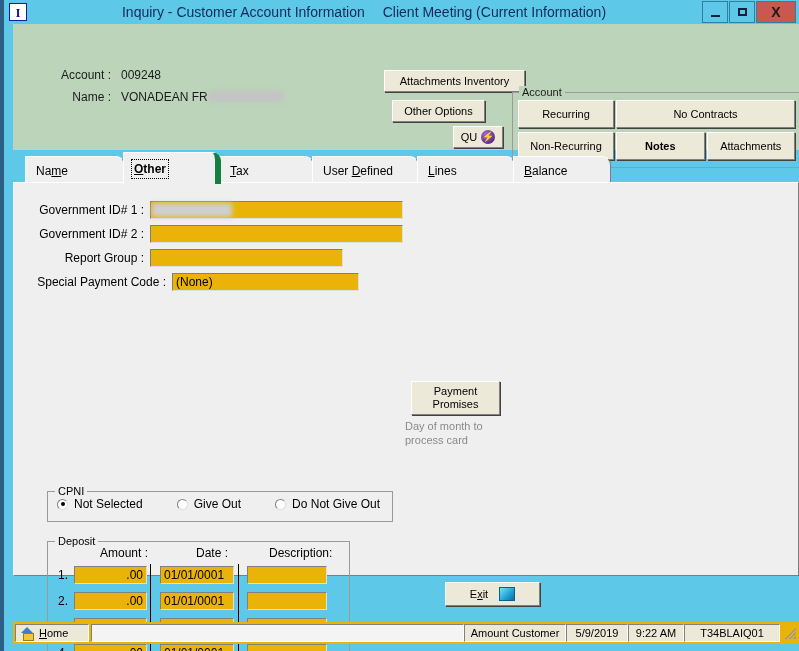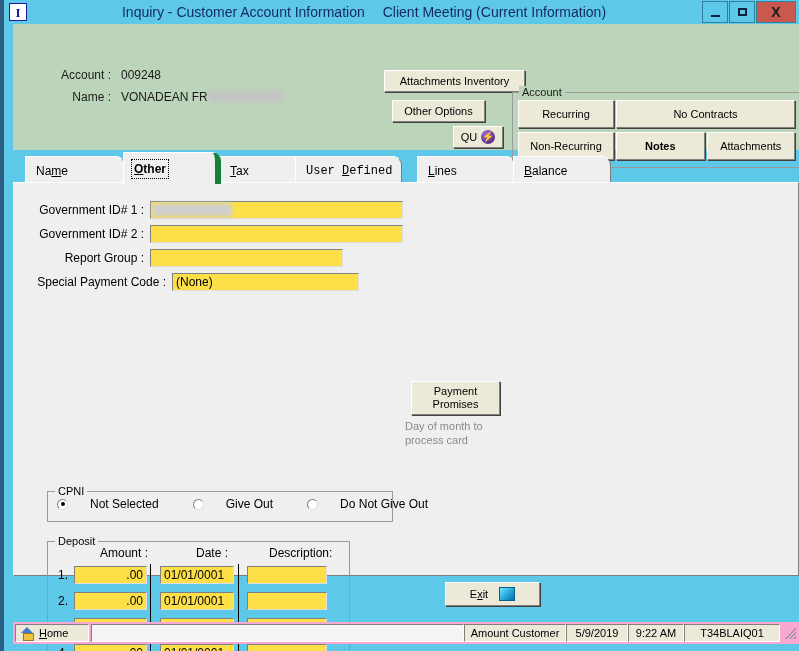--- a/index.html
+++ b/index.html
@@ -193,21 +193,21 @@
     border-bottom: 1px solid #7d7d7d;
   }
 
   
   .field-row {
     position: absolute; display: flex; align-items: center;
     font-size: 12px; color: #000;
   }
   .field-label { text-align: right; white-space: nowrap; }
   .tinput {
-    background: #fde047;
+    background: #eab308;
     border-top: 1px solid #808080;
     border-left: 1px solid #808080;
     border-right: 1px solid #dfdfdf;
     border-bottom: 1px solid #dfdfdf;
     font-family: "Liberation Sans", sans-serif;
     font-size: 12px;
     color: #000;
     padding: 0 3px;
     height: 18px;
     line-height: 16px;
@@ -243,21 +243,21 @@
     background: #efefef; padding: 0 3px;
     font-size: 11px; color: #000;
   }
 
   #cpni-group { left: 33px; top: 308px; width: 346px; height: 31px; }
   #cpni-row {
     position: absolute; left: 9px; top: 5px;
     display: flex; align-items: center; gap: 34px;
     font-size: 12px;
   }
-  .radio-item { display: flex; align-items: center; gap: 22px; white-space: nowrap; }
+  .radio-item { display: flex; align-items: center; gap: 6px; white-space: nowrap; }
   .radio {
     width: 11px; height: 11px; border-radius: 50%;
     background: #ffffff;
     border-top: 1px solid #808080;
     border-left: 1px solid #808080;
     border-right: 1px solid #dfdfdf;
     border-bottom: 1px solid #dfdfdf;
     display: flex; align-items: center; justify-content: center;
   }
   .radio .dot { width: 4px; height: 4px; border-radius: 50%; background: #000; }
@@ -298,21 +298,21 @@
   #exit-icon {
     width: 16px; height: 14px;
     background: linear-gradient(135deg, #6fe6ff 0%, #1f9fd4 60%, #0c6ea0 100%);
     border: 1px solid #0b5f8a;
   }
 
   
   #status-bar {
     position: absolute; left: 9px; top: 622px;
     width: 786px; height: 22px;
-    background: #f9a8d4;
+    background: #eab308;
     display: flex; align-items: center;
     font-size: 11px;
   }
   .sb-cell {
     height: 18px;
     border-top: 1px solid #808080;
     border-left: 1px solid #808080;
     border-right: 1px solid #ffffff;
     border-bottom: 1px solid #ffffff;
     display: flex; align-items: center;
@@ -417,21 +417,21 @@
   <div id="tab-strip">
     <div class="tab" style="left:12px;  width:100px;">
         <span class="tab-label">Na<span class="u">m</span>e</span>
       </div>
     <div class="tab active" style="left:110px; width:98px;">
         <span class="tab-label"><span class="u">O</span>ther</span>
       </div>
     <div class="tab" style="left:206px; width:95px;">
         <span class="tab-label"><span class="u">T</span>ax</span>
       </div>
-    <div class="tab" style="left:282px; width:107px;font-family:Liberation Mono, monospace;">
+    <div class="tab" style="left:299px; width:107px;">
         <span class="tab-label">User <span class="u">D</span>efined</span>
       </div>
     <div class="tab" style="left:404px; width:98px;">
         <span class="tab-label"><span class="u">L</span>ines</span>
       </div>
     <div class="tab" style="left:500px; width:98px;">
         <span class="tab-label"><span class="u">B</span>alance</span>
       </div>
   </div>
 

